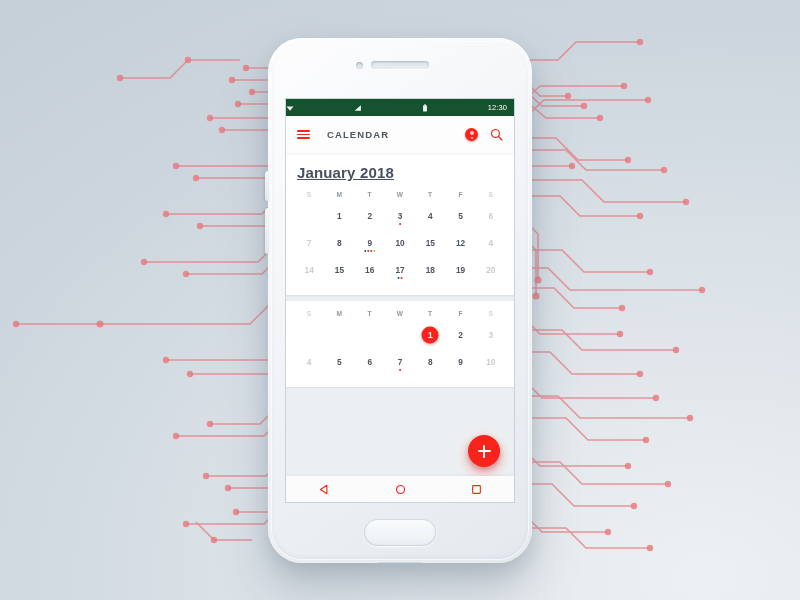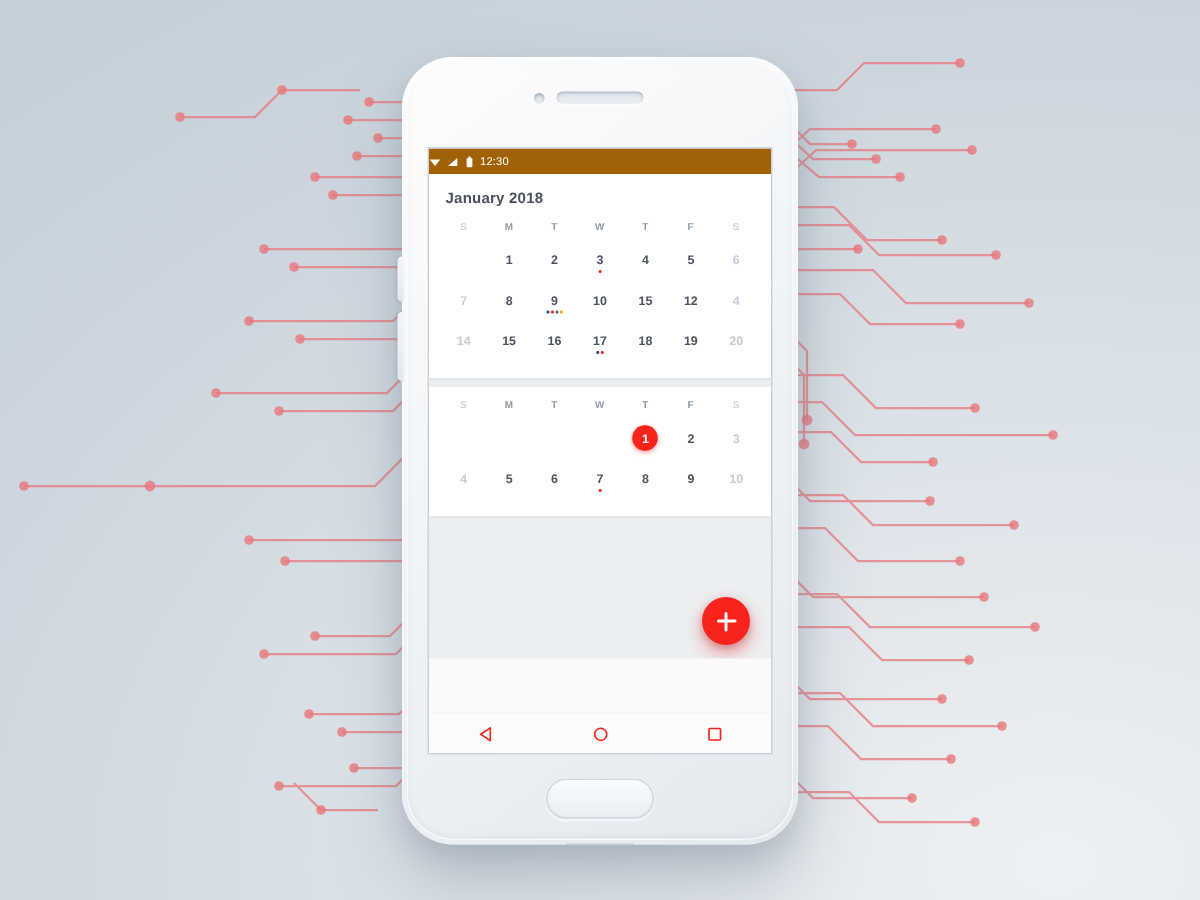--- a/index.html
+++ b/index.html
@@ -75,22 +75,22 @@
   #screen{
     position:absolute; left:18px; top:61px;
     width:228px; height:403px;
     background:#fafafa;
     overflow:hidden;
     box-shadow: 0 0 0 1px rgba(190,202,213,.8);
   }
 
   
   #status-bar{
-    height:17px; background:#a16207;
-    display:flex; align-items:center; justify-content:flex-start;
+    height:17px; background:#14532d;
+    display:flex; align-items:center; justify-content:space-between;
     padding-right:7px; gap:4px;
   }
   #status-bar .sb-icon{ display:block; }
   #status-time{
     color:#fff; font-size:7.5px; letter-spacing:.1px; line-height:1;
     font-family:"Liberation Sans", sans-serif;
   }
 
   
   #app-bar{
@@ -124,22 +124,22 @@
     background:#eceff1;
     overflow:hidden; position:relative;
   }
 
   .month-card{
     background:#fff; margin-bottom:6px;
     padding:9px 8px 7px 8px;
     box-shadow:0 1px 1.5px rgba(120,135,150,.13);
   }
   .month-title{
-    font-size:10px; font-weight:bold; color:#4a515c;
-    margin:2px 0 10px 3px; letter-spacing:.15px;
+    font-size:15px; font-weight:bold; color:#4a515c;
+    margin:2px 0 10px 3px; letter-spacing:.15px;text-decoration:underline;
   }
   .dow-row, .day-row{
     display:grid; grid-template-columns:repeat(7,1fr);
   }
   .dow-row{ margin-bottom:9px; }
   .dow{
     text-align:center; font-size:6.6px; font-weight:bold;
     color:#9099a3; letter-spacing:.3px;
   }
   .dow.weekend{ color:#cdd3d9; }
@@ -334,20 +334,34 @@
       <svg class="sb-icon" width="8" height="8" viewBox="0 0 10 10">
         <path d="M0.8 8.4 L8.6 1.6 L8.6 8.4 Z" fill="#ffffff" opacity="0.95"></path>
       </svg>
       <svg class="sb-icon" width="6" height="8" viewBox="0 0 6 10">
         <rect x="2" y="0.4" width="2" height="1.2" fill="#ffffff" opacity="0.95"></rect>
         <rect x="0.6" y="1.6" width="4.8" height="7.8" rx="1.1" fill="#ffffff" opacity="0.95"></rect>
       </svg>
       <span id="status-time">12:30</span>
     </div>
 
+    <div id="app-bar">
+      <div id="menu-icon">
+        <i></i>
+        <i></i>
+        <i></i>
+      </div>
+      <div id="app-title">CALENDAR</div>
+      <div id="app-bar-spacer"></div>
+      <div id="avatar"></div>
+      <svg width="13" height="13" viewBox="0 0 14 14">
+        <circle cx="5.9" cy="5.9" r="4.3" fill="none" stroke="#f8231b" stroke-width="1.3"></circle>
+        <line x1="9.2" y1="9.2" x2="12.8" y2="12.8" stroke="#f8231b" stroke-width="1.5" stroke-linecap="round"></line>
+      </svg>
+    </div>
 
     <div id="cal-body">
       <div id="months-container">
           <div class="month-card">
             <div class="month-title">January 2018</div>
             <div class="dow-row">
               <div class="dow weekend">S</div>
               <div class="dow">M</div>
               <div class="dow">T</div>
               <div class="dow">W</div>

